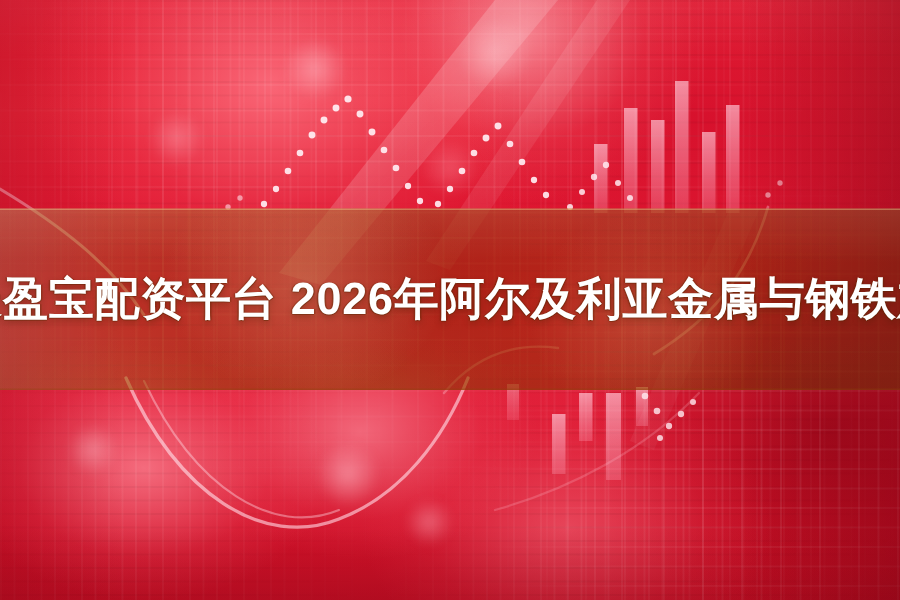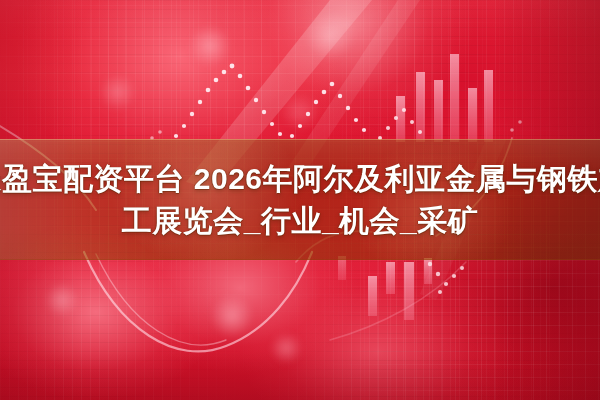--- a/index.html
+++ b/index.html
@@ -275,16 +275,15 @@
   <div class="layer bg-vignette"></div>
 
   <div class="gold-band"></div>
   <div class="gold-band-lift"></div>
   <div class="gold-sheen"></div>
   <div class="gold-edge-top"></div>
   <div class="gold-edge-bot"></div>
 
   <div class="headline">
     <div class="headline-line">长盈宝配资平台 2026年阿尔及利亚金属与钢铁加</div>
-    <div class="headline-line">工展览会_行业_机会_采矿</div>
   </div>
 
 </div>
 
 </body></html>

